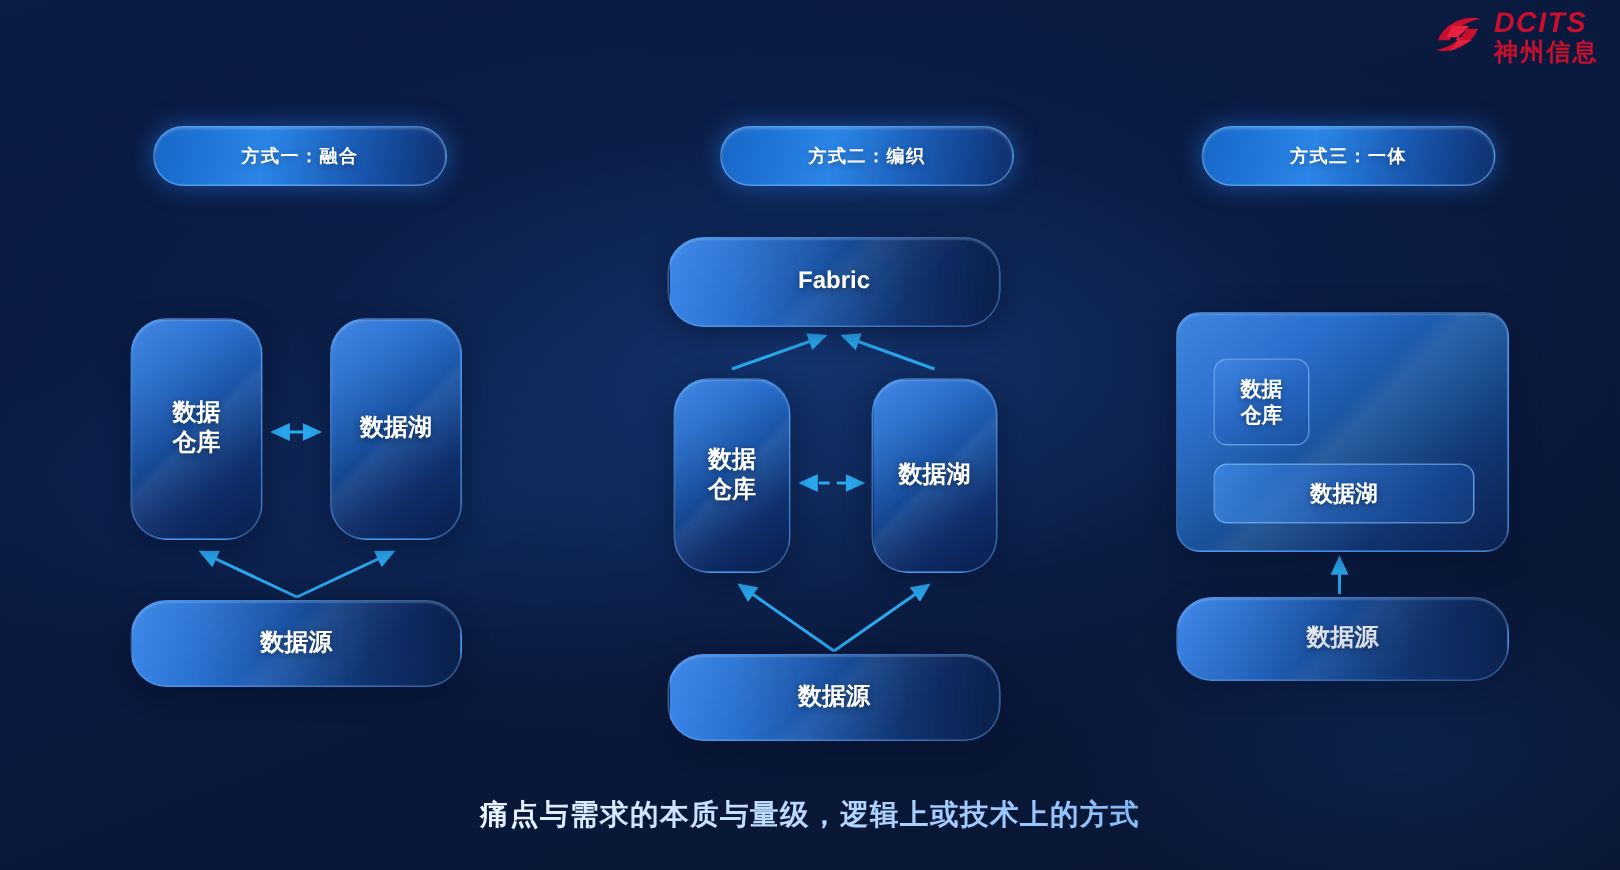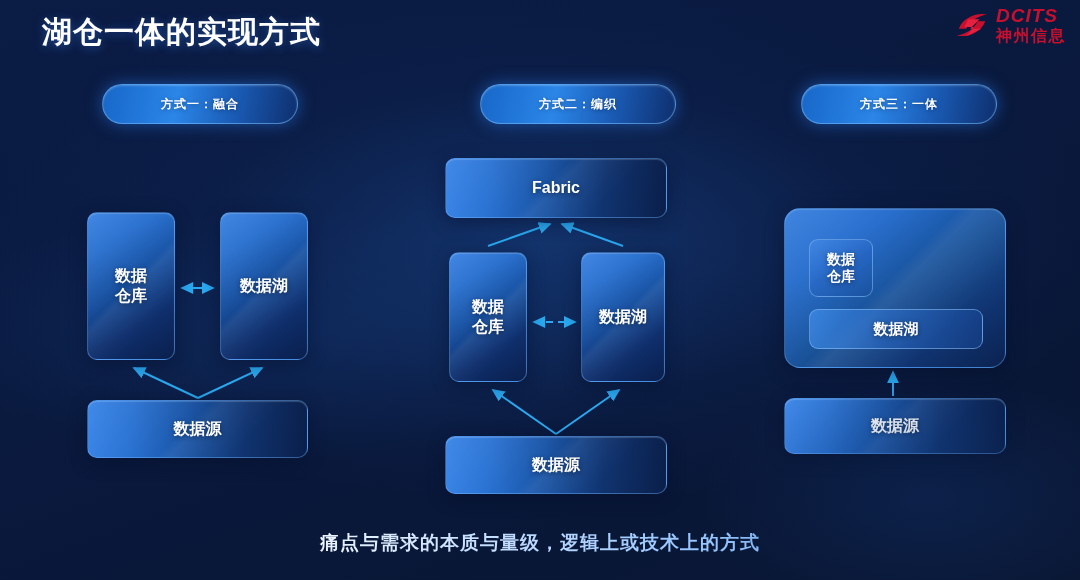--- a/index.html
+++ b/index.html
@@ -58,21 +58,20 @@
     color: #ffffff;
     letter-spacing: 1px;
     text-shadow: 0 2px 10px rgba(60,140,255,0.45);
   }
 
   .logo {
     position: absolute;
     right: 14px;
     top: 6px;
     display: flex;
-    align-items: center;
     gap: 5px;
   }
   .logo-mark { width: 38px; height: 34px; display: block; }
   .logo-text { display: flex; flex-direction: column; line-height: 1; }
   .logo-en {
     font-size: 19px;
     font-weight: bold;
     color: #c8102e;
     letter-spacing: 1px;
     font-style: italic;
@@ -103,21 +102,21 @@
     letter-spacing: 1px;
     text-shadow: 0 1px 4px rgba(0,0,0,0.35);
   }
   .pill-1 { left: 102px; top: 84px; }
   .pill-2 { left: 480px; top: 84px; }
   .pill-3 { left: 801px; top: 84px; }
 
   
   .node {
     position: absolute;
-    border-radius: 10px;
+    border-radius: 24px;
     border: 1px solid rgba(110,180,255,0.42);
     display: flex;
     align-items: center;
     justify-content: center;
     color: #ffffff;
     font-weight: bold;
     font-size: 16px;
     line-height: 1.25;
     text-align: center;
     text-shadow: 0 1px 5px rgba(0,0,0,0.45);
@@ -199,21 +198,20 @@
     background-clip: text;
     color: transparent;
     -webkit-text-fill-color: transparent;
   }
 </style>
 </head>
 <body>
 
 <div class="slide">
 
-  <div class="page-title">湖仓一体的实现方式</div>
 
   <div class="logo">
     <svg class="logo-mark" viewBox="0 0 40 36">
       <path d="M6 22 C10 10, 26 4, 36 7 C28 8, 18 13, 14 22 Z" fill="#c8102e"></path>
       <path d="M34 14 C30 26, 14 32, 4 29 C12 28, 22 23, 26 14 Z" fill="#c8102e"></path>
       <path d="M16 12 L28 12 L18 22 L30 22 L14 30 L22 20 L12 20 Z" fill="#e8203f"></path>
     </svg>
     <span class="logo-text">
       <span class="logo-en">DCITS</span>
       <span class="logo-cn">神州信息</span>

